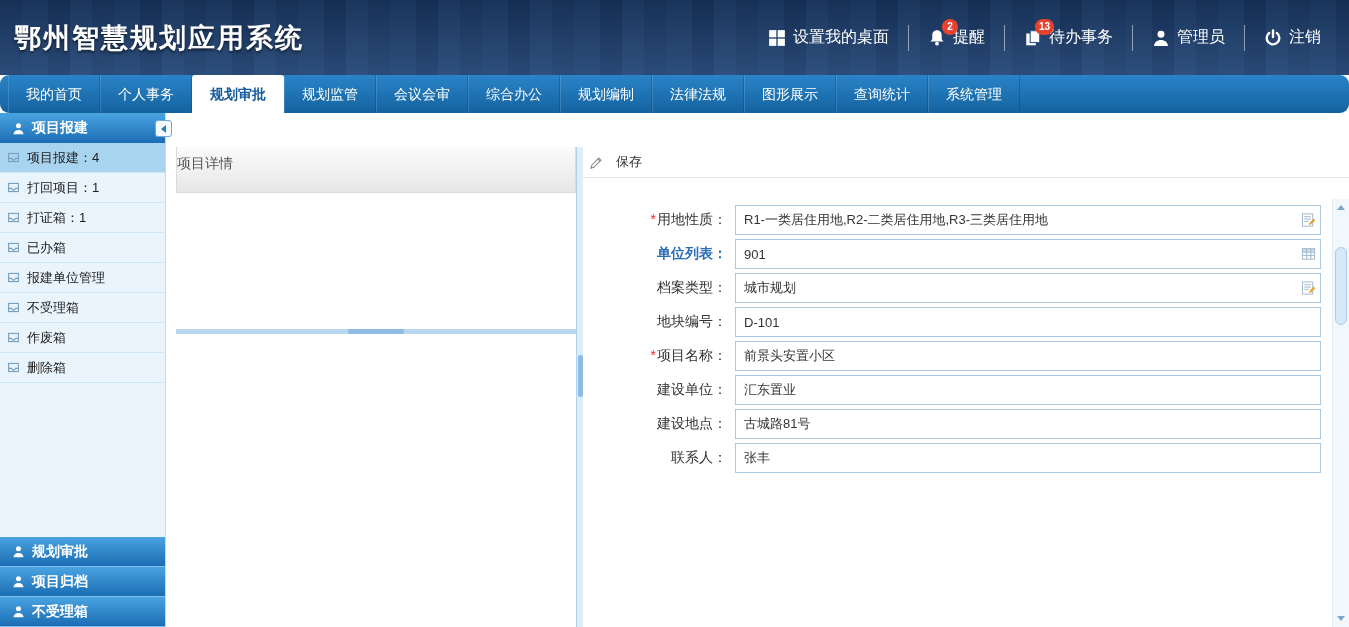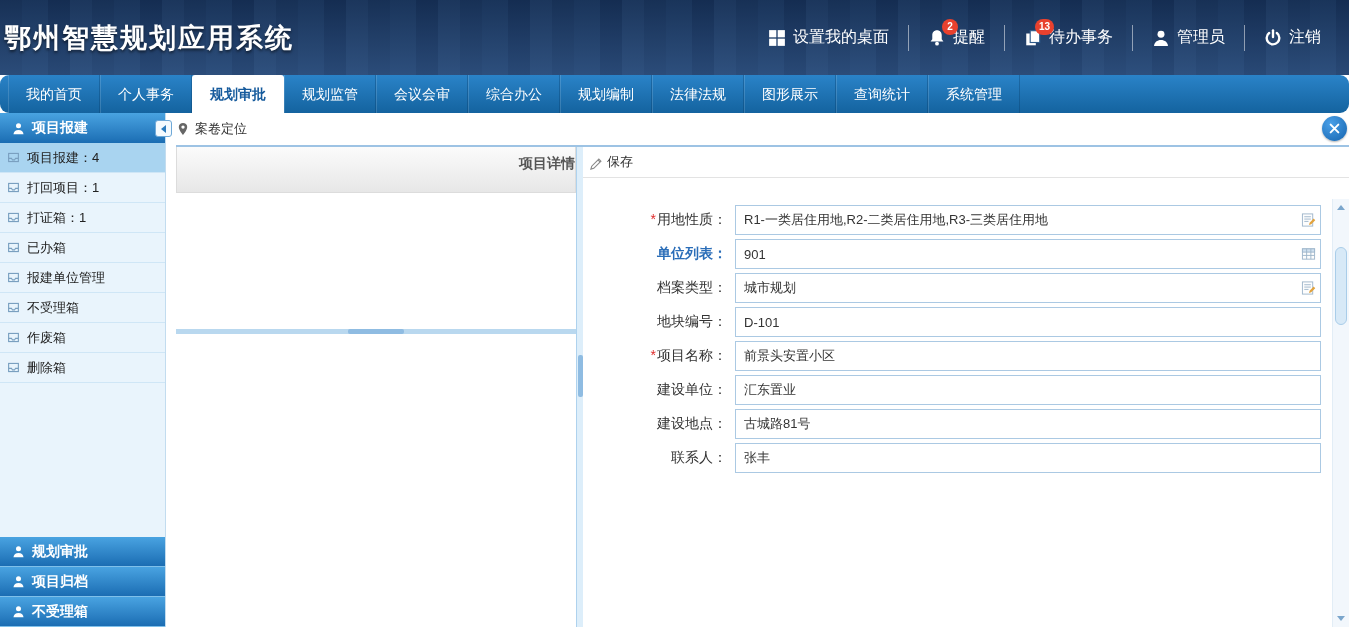--- a/index.html
+++ b/index.html
@@ -6,21 +6,21 @@
   body { font-family:"Liberation Sans","DejaVu Sans",sans-serif; background:#fff; }
   svg { display:block; }
   .app { position:relative; width:1349px; height:627px; overflow:hidden; background:#fff; }
 
   
   .topbar { position:absolute; top:0; left:0; right:0; height:75px; display:flex; align-items:center;
     background:
       linear-gradient(rgba(16,38,74,.78), rgba(42,74,120,.82)),
       repeating-linear-gradient(90deg,#31567f 0 22px,#3c6794 22px 48px,#24456d 48px 70px,#456f9c 70px 92px);
   }
-  .app-title { color:#fff; font-size:27px; font-weight:bold; padding-left:4px; letter-spacing:2px; text-shadow:0 2px 3px rgba(0,0,0,.55); }
+  .app-title { color:#fff; font-size:27px; font-weight:bold; padding-left:14px; letter-spacing:2px; text-shadow:0 2px 3px rgba(0,0,0,.55); }
   .top-actions { margin-left:auto; display:flex; align-items:center; padding-right:28px; }
   .top-action { display:flex; align-items:center; gap:7px; color:#fff; font-size:16px; cursor:pointer; white-space:nowrap; }
   .top-sep { width:1px; height:26px; background:rgba(255,255,255,.5); margin:0 19px; }
   .icon-wrap { position:relative; display:inline-flex; }
   .badge { position:absolute; top:-10px; right:-12px; min-width:16px; height:16px; padding:0 4px; background:#e8412e; border-radius:9px; color:#fff; font-size:10px; line-height:16px; text-align:center; font-weight:bold; }
 
   
   .tabbar { position:absolute; top:75px; left:0; right:0; height:38px; background:linear-gradient(#2a83c8,#14639f); display:flex; padding-left:8px;border-radius:9px; }
   .tab { height:38px; line-height:38px; padding:0 17px; color:#fff; font-size:14px; cursor:pointer; border-right:1px solid rgba(8,61,105,.35); border-left:1px solid rgba(255,255,255,.14); }
   .tab.active { background:#fff; color:#155a9c; font-weight:bold; border-radius:3px 3px 0 0; border-left-color:transparent; border-right-color:transparent; }
@@ -36,33 +36,33 @@
   .side-fill { flex:1; }
 
   
   .main { position:absolute; top:113px; left:166px; right:0; bottom:0; background:#fff; }
   .locate-bar { position:absolute; top:0; left:10px; right:0; height:34px; display:flex; align-items:center; gap:5px; font-size:13px; color:#333; border-bottom:2px solid #9dc3e4; }
   .close-badge { position:absolute; right:2px; top:3px; width:25px; height:25px; border-radius:50%; background:radial-gradient(circle at 35% 30%, #4aa0e8, #1463ae); display:flex; align-items:center; justify-content:center; cursor:pointer; box-shadow:0 1px 2px rgba(0,0,0,.3); }
   .panels { position:absolute; top:34px; left:10px; right:0; bottom:0; display:flex; }
 
   
   .detail-panel { width:400px; flex:none; display:flex; flex-direction:column; min-width:0; }
-  .detail-header { height:46px; flex:none; background:linear-gradient(#fbfbfb,#e7e7e7); border:1px solid #dcdcdc; border-top:none; text-align:right; line-height:33px; font-size:14px; font-weight:bold; color:#555; }
+  .detail-header { height:46px; flex:none; background:linear-gradient(#fbfbfb,#e7e7e7); border:1px solid #dcdcdc; border-top:none; text-align:left; line-height:33px; font-size:14px; font-weight:normal; color:#555; }
   .detail-body { height:136px; flex:none; background:#fff; }
   .h-splitter { height:5px; flex:none; background:#b9d8ef; position:relative; cursor:row-resize; }
   .h-splitter .handle { position:absolute; left:50%; top:0; transform:translateX(-50%); width:56px; height:5px; background:#8fbce2; border-radius:2px; }
   .detail-lower { flex:1; background:#fff; }
 
   .v-splitter { width:7px; flex:none; background:#ddeefa; border-left:1px solid #aed2ee; position:relative; cursor:col-resize; }
   .v-splitter .handle { position:absolute; top:208px; left:1px; width:5px; height:42px; background:#8fbce2; border-radius:2px; }
 
   
   .form-panel { flex:1; position:relative; display:flex; flex-direction:column; min-width:0; }
   .form-toolbar { height:31px; flex:none; display:flex; align-items:center; padding-left:6px; border-bottom:1px solid #e3e3e3; }
-  .save-btn { display:flex; align-items:flex-end; gap:3px; background:none; border:none; font-size:13px; color:#333; cursor:pointer; font-family:Liberation Mono, monospace; }
+  .save-btn { display:flex; align-items:center; gap:12px; background:none; border:none; font-size:13px; color:#333; cursor:pointer; font-family:Liberation Mono, monospace; }
   .form-body { flex:1; padding:27px 28px 0 0; overflow:hidden; }
   .form-row { display:flex; align-items:center; height:30px; margin-bottom:4px; }
   .form-label { width:152px; flex:none; text-align:right; font-size:14px; color:#333; padding-right:8px; white-space:nowrap; }
   .form-label .req { color:#e02b2b; margin-right:1px; }
   .form-label.link { color:#2a6db8; font-weight:bold; }
   .input-wrap { flex:1; position:relative; min-width:0; }
   .input-wrap input { width:100%; height:30px; border:1px solid #abc9e3; padding:0 8px; font-size:13px; color:#333; font-family:inherit; outline:none; background:#fff; }
   .input-wrap.has-icon input { padding-right:26px; }
   .input-icon { position:absolute; right:5px; top:50%; transform:translateY(-50%); cursor:pointer; display:inline-flex; }
 
@@ -264,34 +264,20 @@
           <svg width="13" height="13" viewBox="0 0 16 16">
             <circle cx="8" cy="4.6" r="3.1" fill="#fff"></circle>
             <path fill="#fff" d="M1.8 15c.3-3.4 2.8-5.3 6.2-5.3s5.9 1.9 6.2 5.3z"></path>
           </svg>
         </span>
       <span>不受理箱</span>
     </div>
   </aside>
 
   <main class="main">
-    <div class="locate-bar">
-      <span>
-        <svg width="14" height="14" viewBox="0 0 16 16">
-            <path fill="#666" d="M8 1a4.8 4.8 0 0 0-4.8 4.8C3.2 9.3 8 15 8 15s4.8-5.7 4.8-9.2A4.8 4.8 0 0 0 8 1z"></path>
-            <circle cx="8" cy="5.8" r="1.9" fill="#fff"></circle>
-          </svg>
-      </span>
-      <span>案卷定位</span>
-      <span class="close-badge">
-        <svg width="11" height="11" viewBox="0 0 10 10">
-            <path d="M1.5 1.5l7 7M8.5 1.5l-7 7" stroke="#fff" stroke-width="1.8" stroke-linecap="round"></path>
-          </svg>
-      </span>
-    </div>
 
     <div class="panels">
 
       <section class="detail-panel">
         <div class="detail-header">项目详情</div>
         <div class="detail-body"></div>
         <div class="h-splitter">
             <span class="handle"></span>
           </div>
         <div class="detail-lower"></div>

